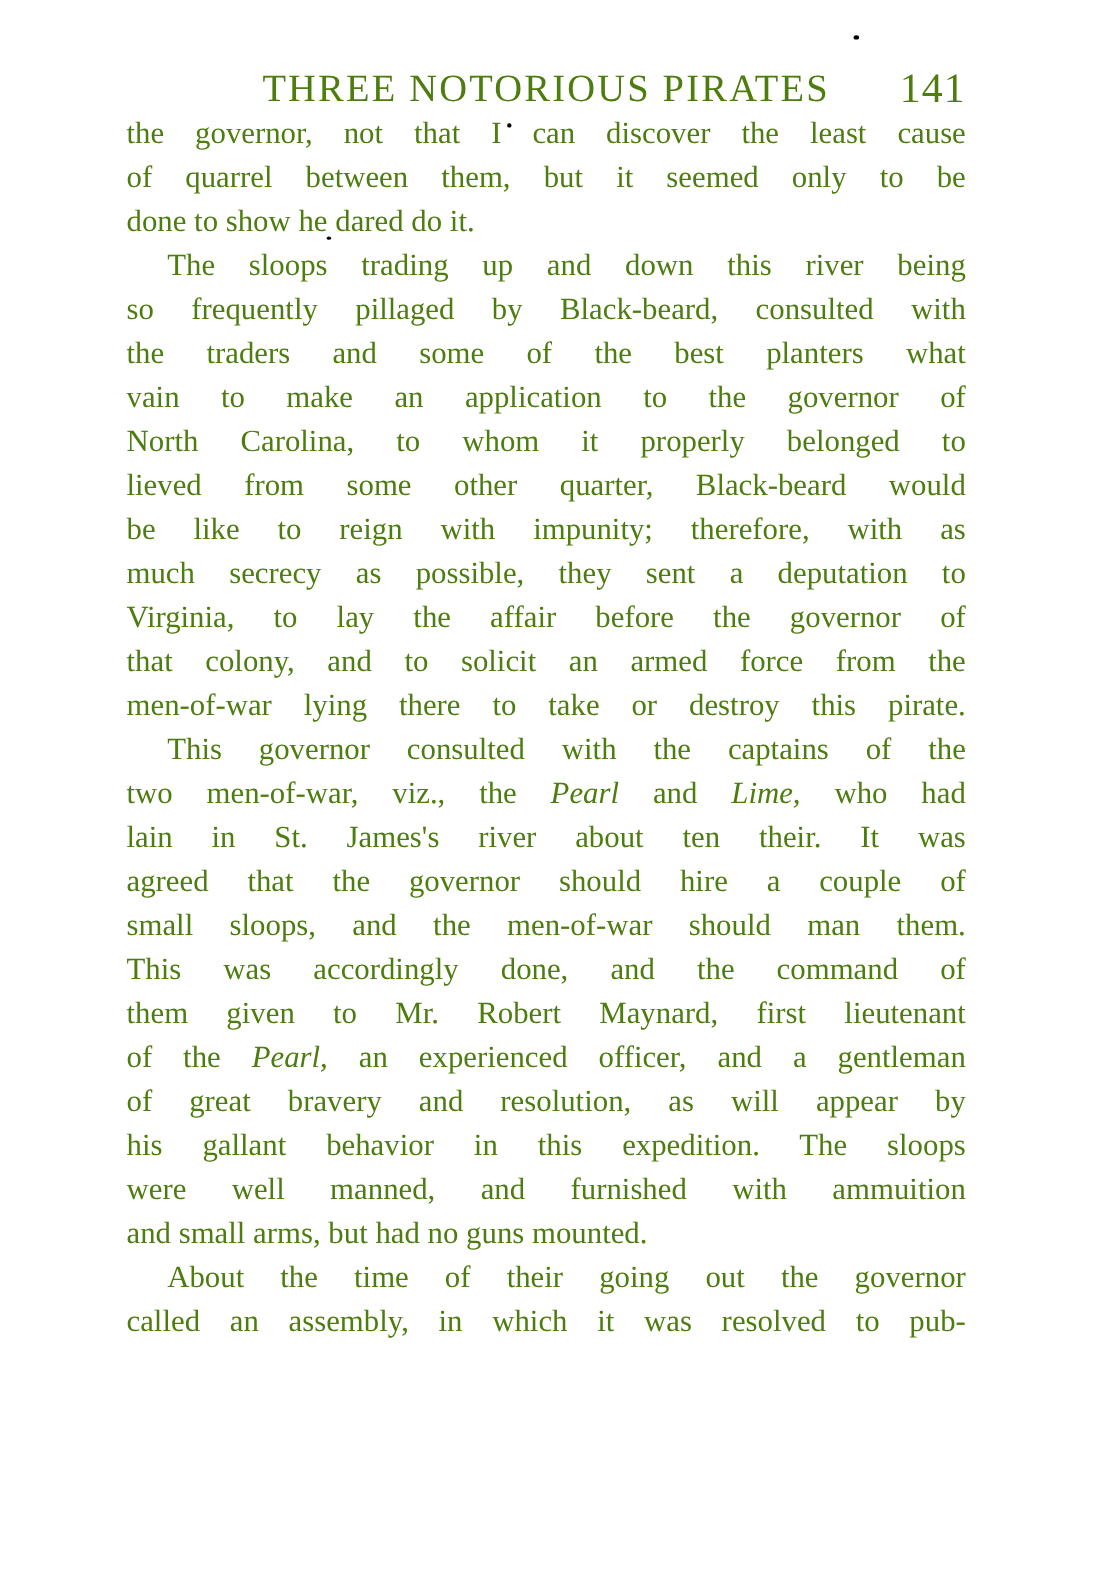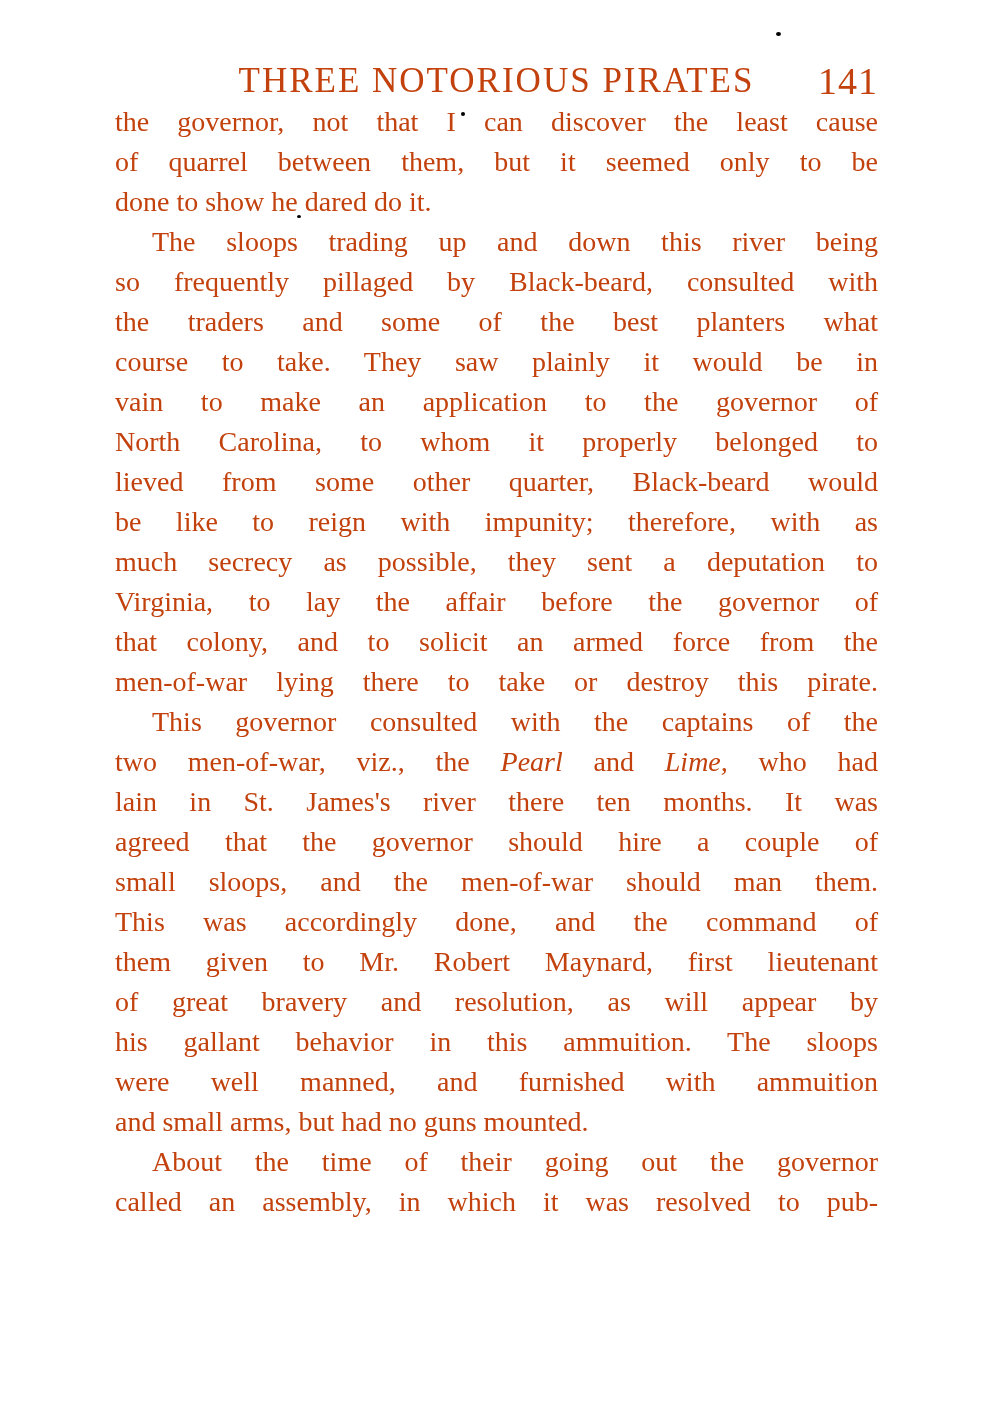--- a/index.html
+++ b/index.html
@@ -5,21 +5,21 @@
   html, body {
     margin: 0;
     padding: 0;
     background: #ffffff;
   }
   .page {
     position: relative;
     width: 1000px;
     height: 1427px;
     background: #ffffff;
-    color: #c2410c;
+    color: #4d7c0f;
     font-family: "Liberation Serif", "DejaVu Serif", serif;
     overflow: hidden;
   }
   .content {
     position: absolute;
     left: 115px;
     top: 60px;
     width: 763px;
   }
   .running-head {
@@ -86,40 +86,40 @@
     <div class="body-text">
         <div class="paragraph">
           <div class="line">the governor, not that I can discover the least cause</div>
           <div class="line">of quarrel between them, but it seemed only to be</div>
           <div class="line short-last">done to show he dared do it.</div>
         </div>
         <div class="paragraph indented">
           <div class="line">The sloops trading up and down this river being</div>
           <div class="line">so frequently pillaged by Black-beard, consulted with</div>
           <div class="line">the traders and some of the best planters what</div>
-          <div class="line">course to take.  They saw plainly it would be in</div>
           <div class="line">vain to make an application to the governor of</div>
           <div class="line">North Carolina, to whom it properly belonged to</div>
           <div class="line">lieved from some other quarter, Black-beard would</div>
           <div class="line">be like to reign with impunity; therefore, with as</div>
           <div class="line">much secrecy as possible, they sent a deputation to</div>
           <div class="line">Virginia, to lay the affair before the governor of</div>
           <div class="line">that colony, and to solicit an armed force from the</div>
           <div class="line">men-of-war lying there to take or destroy this pirate.</div>
         </div>
         <div class="paragraph indented">
           <div class="line">This governor consulted with the captains of the</div>
           <div class="line">two men-of-war, viz., the <i>Pearl</i> and <i>Lime,</i> who had</div>
-          <div class="line">lain in St. James's river there ten months.  It was</div>
+          <div class="line">lain in St. James's river about ten their.  It was</div>
           <div class="line">agreed that the governor should hire a couple of</div>
           <div class="line">small sloops, and the men-of-war should man them.</div>
           <div class="line">This was accordingly done, and the command of</div>
           <div class="line">them given to Mr. Robert Maynard, first lieutenant</div>
+          <div class="line">of the <i>Pearl,</i> an experienced officer, and a gentleman</div>
           <div class="line">of great bravery and resolution, as will appear by</div>
-          <div class="line">his gallant behavior in this ammuition.  The sloops</div>
+          <div class="line">his gallant behavior in this expedition.  The sloops</div>
           <div class="line">were well manned, and furnished with ammuition</div>
           <div class="line short-last">and small arms, but had no guns mounted.</div>
         </div>
         <div class="paragraph indented">
           <div class="line">About the time of their going out the governor</div>
           <div class="line">called an assembly, in which it was resolved to pub-</div>
         </div>
       </div>
   </div>
 </div>

